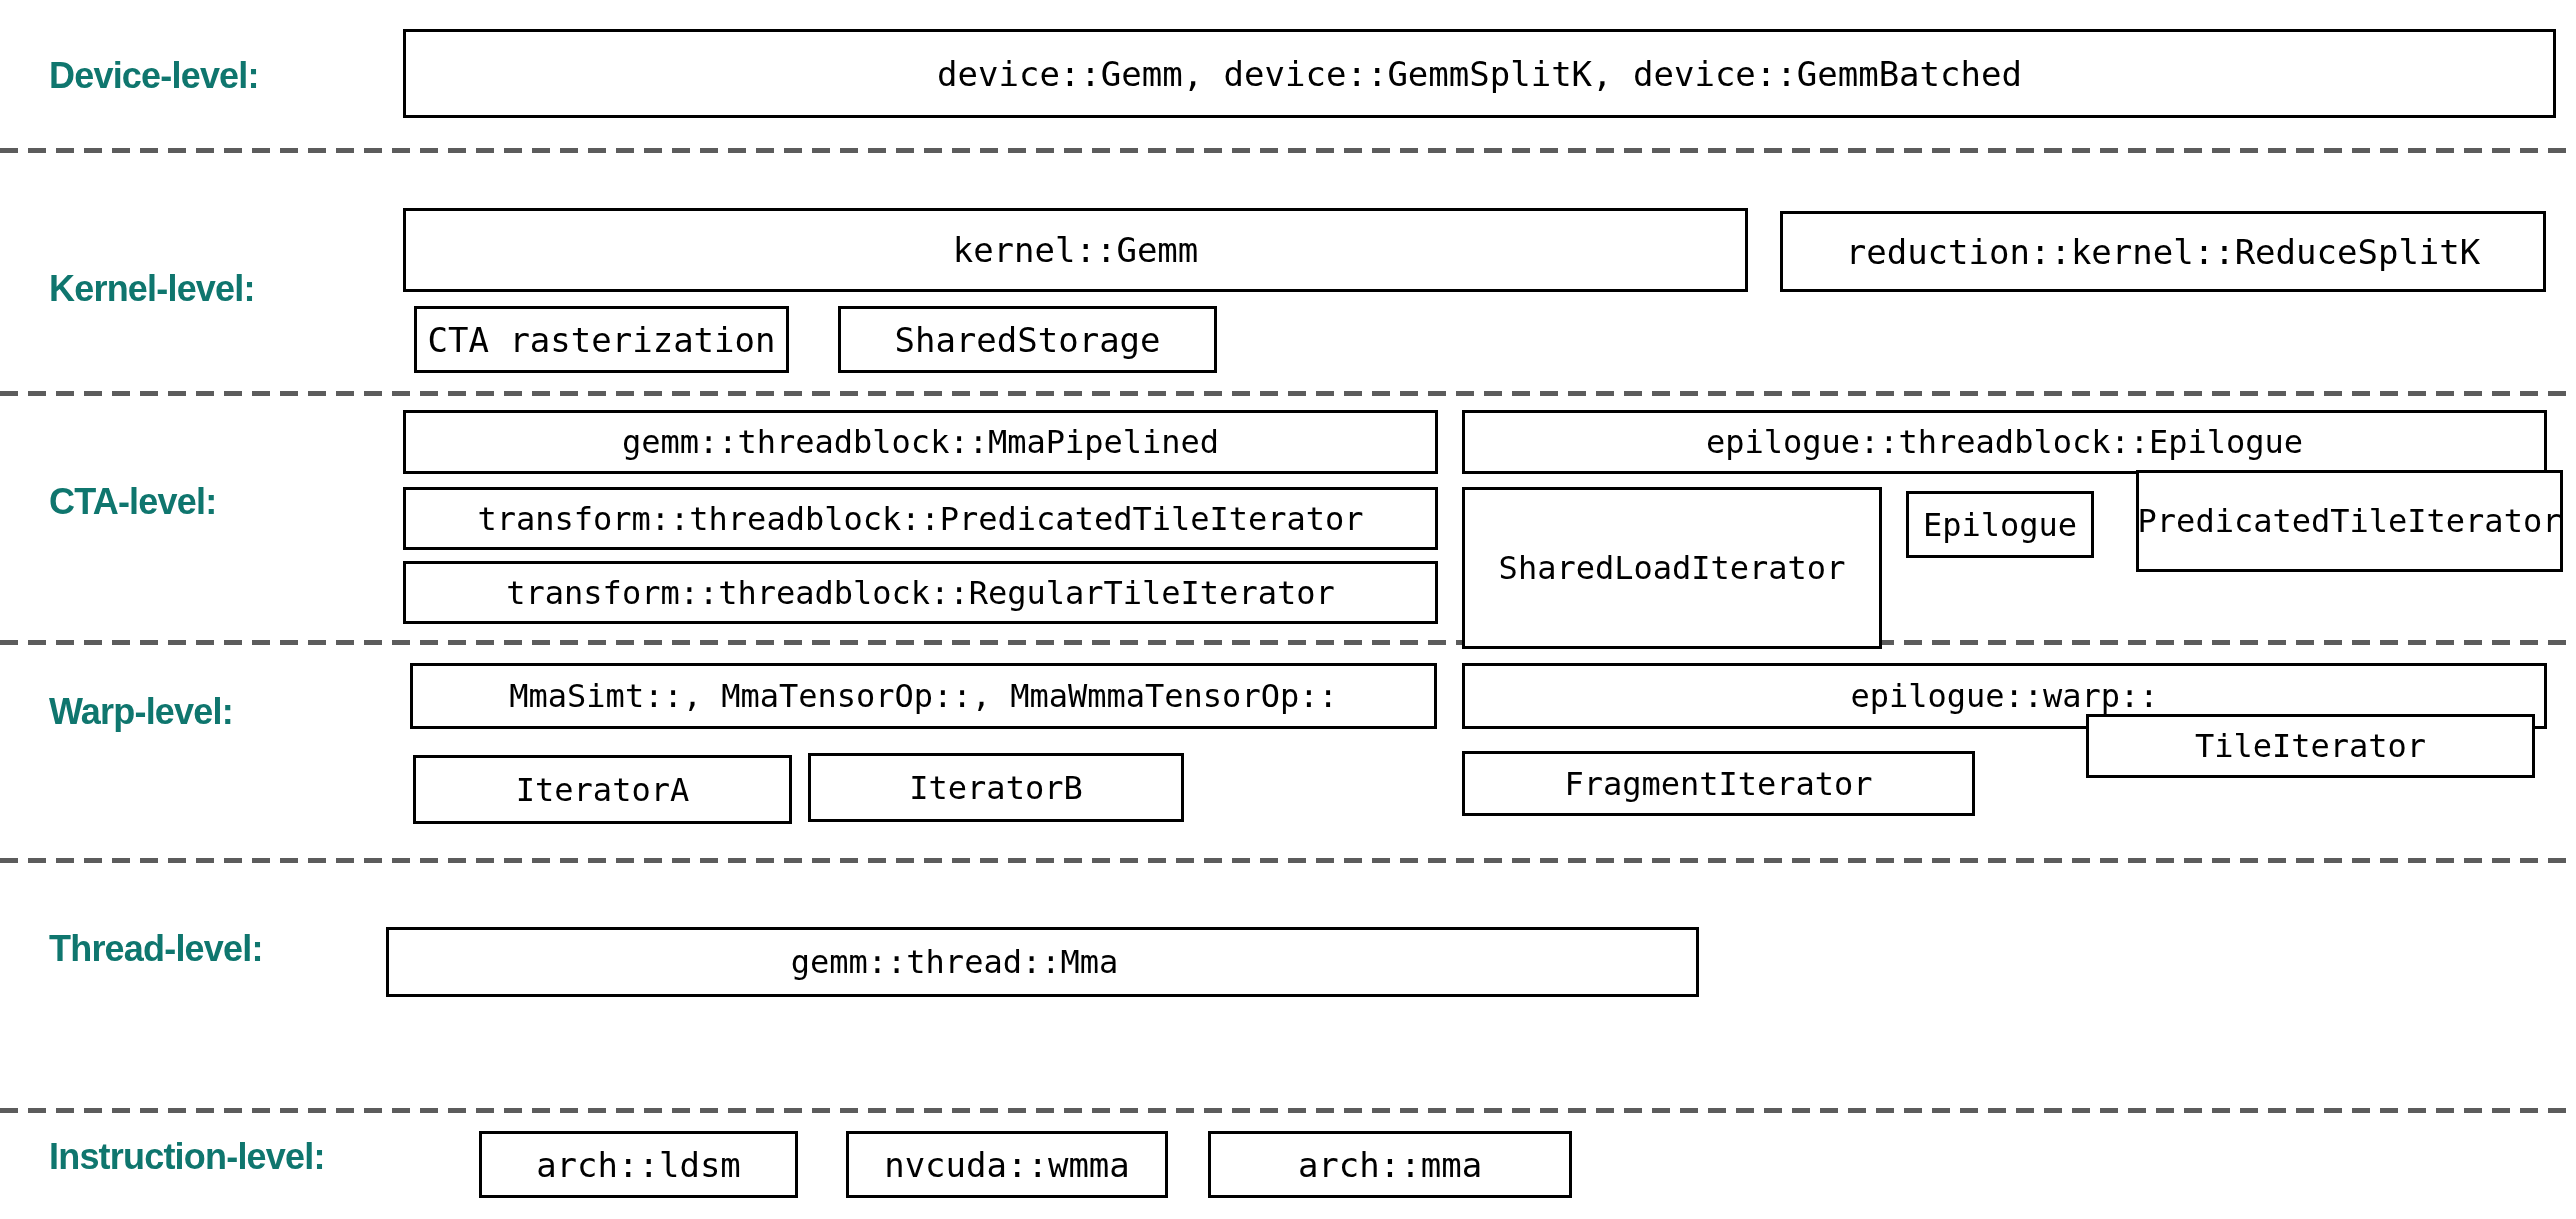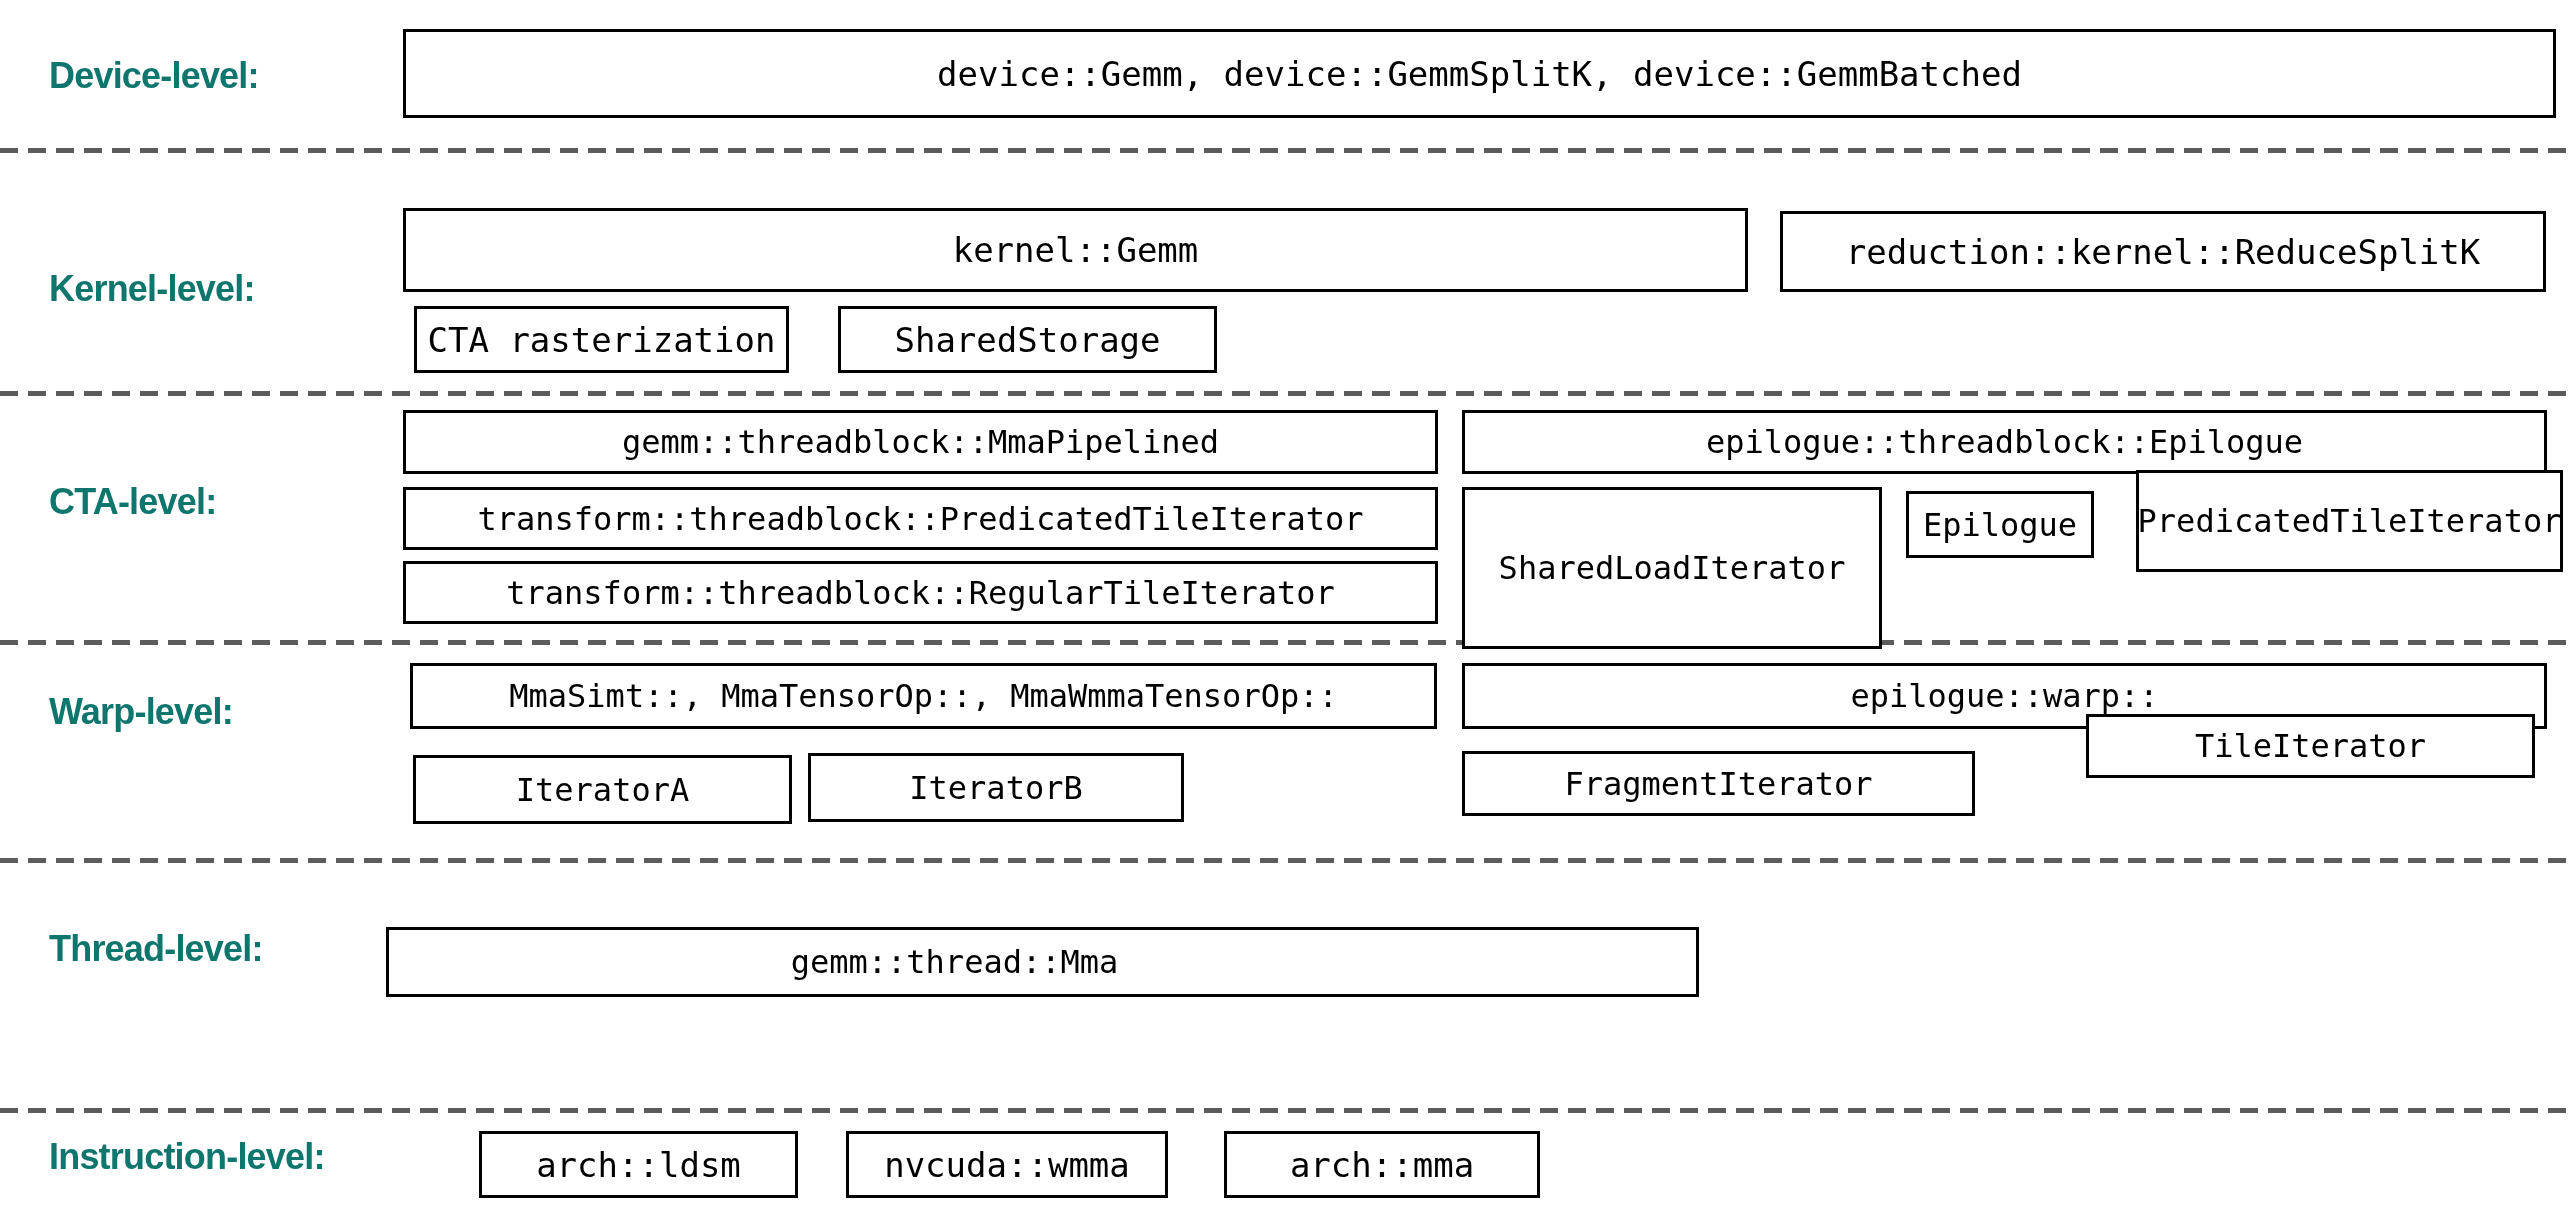--- a/index.html
+++ b/index.html
@@ -86,16 +86,16 @@
   <div class="box txt-md" style="left:1462px; top:663px; width:1085px; height:66px;">epilogue::warp::</div>
   <div class="box txt-md" style="left:413px; top:755px; width:379px; height:69px;">IteratorA</div>
   <div class="box txt-md" style="left:808px; top:753px; width:376px; height:69px;">IteratorB</div>
   <div class="box txt-md" style="left:1462px; top:751px; width:513px; height:65px;">FragmentIterator</div>
   <div class="box txt-md" style="left:2086px; top:714px; width:449px; height:64px;">TileIterator</div>
 
   <div class="box txt-md" style="left:386px; top:927px; width:1313px; height:70px; padding-right:176px;">gemm::thread::Mma</div>
 
   <div class="box txt-lg" style="left:479px; top:1131px; width:319px; height:67px;">arch::ldsm</div>
   <div class="box txt-lg" style="left:846px; top:1131px; width:322px; height:67px;">nvcuda::wmma</div>
-  <div class="box txt-lg" style="left:1208px; top:1131px; width:316px; height:67px;margin-left:16px;">arch::mma</div>
+  <div class="box txt-lg" style="left:1208px; top:1131px; width:364px; height:67px;">arch::mma</div>
 
 </div>
 
 
 </body></html>

